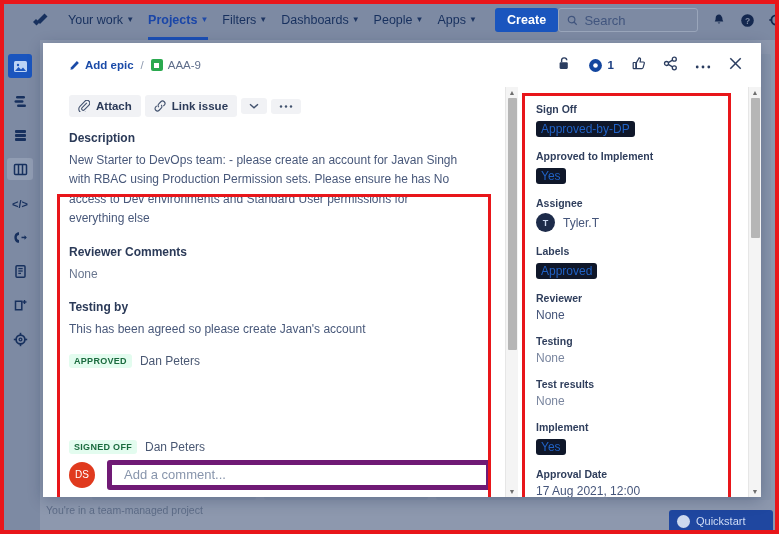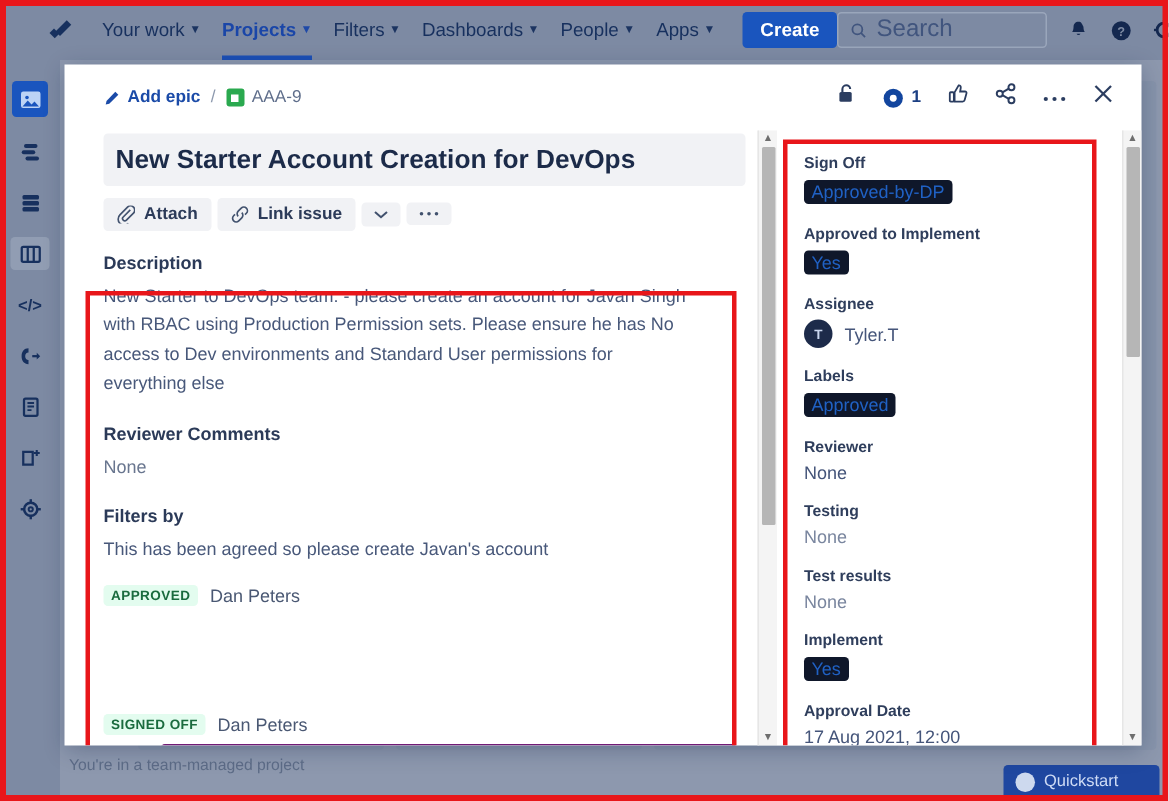--- a/index.html
+++ b/index.html
@@ -51,21 +51,21 @@
   }
   .caret { font-size: 8px; line-height: 1; opacity: .95; }
   .tn-create {
     margin-left: 18px; background: #1a55be; color: #fff; font-size: 12.5px; font-weight: 700;
     padding: 5px 12px; border-radius: 3px; letter-spacing: .1px;
   }
   .tn-right { margin-left: auto; display: flex; align-items: center; gap: 14px; padding-right: 10px; }
   .tn-search {
     width: 140px; height: 24px; border: 1px solid #9aa6bb; border-radius: 3px;
     display: flex; align-items: center; gap: 6px; padding: 0 8px;
-    font-size: 16px; color: #41557e; background: transparent;
+    font-size: 13px; color: #41557e; background: transparent;
   }
   .tn-icon { color: #14284f; display: flex; align-items: center; }
 
   .leftrail {
     position: absolute; left: 0; top: 40px; width: 40px; height: 494px;
     background: #7d8aa3;
     display: flex; flex-direction: column; align-items: center; padding-top: 14px; gap: 12px;
   }
   .rail-avatar {
     width: 24px; height: 24px; background: #1a55be; border-radius: 3px;
@@ -424,21 +424,20 @@
             <line x1="2.3" y1="2.3" x2="12.7" y2="12.7" stroke="#2b3d60" stroke-width="1.5"></line>
             <line x1="12.7" y1="2.3" x2="2.3" y2="12.7" stroke="#2b3d60" stroke-width="1.5"></line>
           </svg>
         </span>
       </div>
     </div>
 
     <div class="modal-body">
 
       <div class="main-col">
-        <div class="issue-title">New Starter Account Creation for DevOps</div>
 
         <div class="act-row">
           <div class="act-btn">
             <span class="act-ico">
               <svg width="12" height="12" viewBox="0 0 13 13" aria-hidden="true">
                 <path d="M9.6 3.2 4.5 8.3a1.6 1.6 0 0 0 2.3 2.3l5.1-5.1a3 3 0 0 0-4.3-4.3L2.1 6.8a4.3 4.3 0 0 0 6.1 6.1" fill="none" stroke="#42526e" stroke-width="1.2"></path>
               </svg>
             </span>
             <span>Attach</span>
           </div>
@@ -470,21 +469,21 @@
         <div class="sections">
           <div class="sec">
             <div class="sec-h">Description</div>
             <div class="sec-p">New Starter to DevOps team: - please create an account for Javan Singh with RBAC using Production Permission sets. Please ensure he has No access to Dev environments and Standard User permissions for everything else</div>
           </div>
           <div class="sec">
             <div class="sec-h">Reviewer Comments</div>
             <div class="sec-p muted">None</div>
           </div>
           <div class="sec">
-            <div class="sec-h">Filters by</div>
+            <div class="sec-h">Testing by</div>
             <div class="sec-p">This has been agreed so please create Javan's account</div>
             <div class="badge-row">
               <span class="badge">APPROVED</span>
               <span class="badge-name">Dan Peters</span>
             </div>
           </div>
           <div class="spacer-lg"></div>
           <div class="badge-row" style="margin-top:0">
             <span class="badge">SIGNED OFF</span>
             <span class="badge-name">Dan Peters</span>

